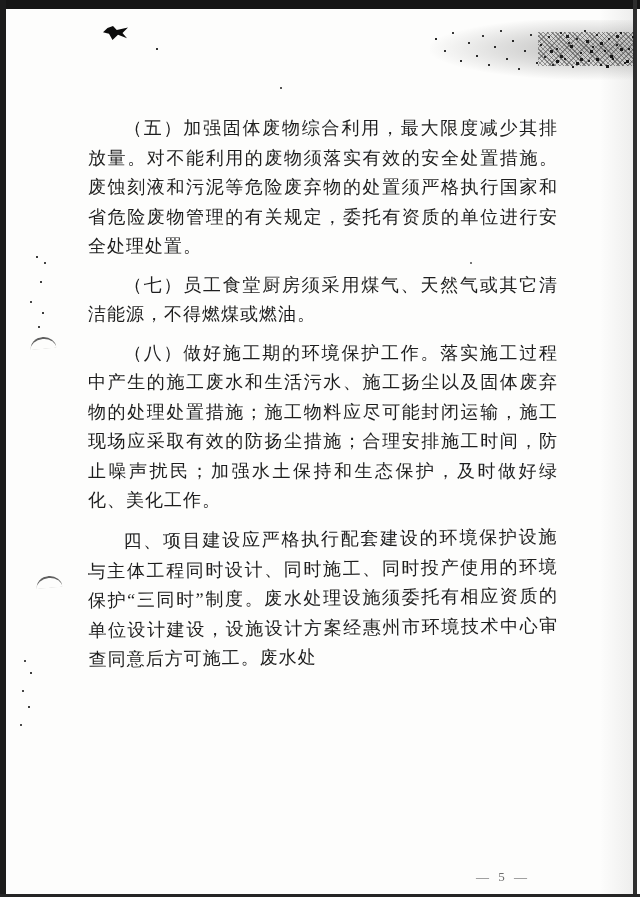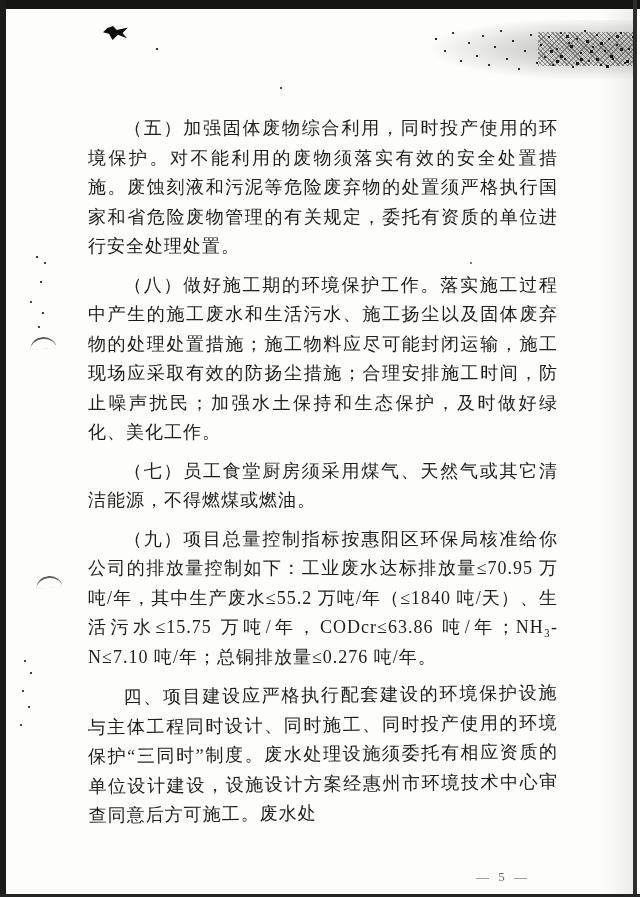--- a/index.html
+++ b/index.html
@@ -100,22 +100,21 @@
   </div>
 
   <div class="speckles">
     <i class="dot d3"></i>
   </div>
 
   <div class="curve c1"></div>
   <div class="curve c2"></div>
 
   <main class="page-text">
-    <p>（五）加强固体废物综合利用，同时投产使用的环境保护。对不能利用的废物须落实有效的安全处置措施。废蚀刻液和污泥等危险废弃物的处置须严格执行国家和省危险废物管理的有关规定，委托有资质的单位进行安全处理处置。</p>
+    <p>（五）加强固体废物综合利用，最大限度减少其排放量。对不能利用的废物须落实有效的安全处置措施。废蚀刻液和污泥等危险废弃物的处置须严格执行国家和省危险废物管理的有关规定，委托有资质的单位进行安全处理处置。</p>
+    <p>（七）员工食堂厨房须采用煤气、天然气或其它清洁能源，不得燃煤或燃油。</p>
     <p>（八）做好施工期的环境保护工作。落实施工过程中产生的施工废水和生活污水、施工扬尘以及固体废弃物的处理处置措施；施工物料应尽可能封闭运输，施工现场应采取有效的防扬尘措施；合理安排施工时间，防止噪声扰民；加强水土保持和生态保护，及时做好绿化、美化工作。</p>
-    <p>（七）员工食堂厨房须采用煤气、天然气或其它清洁能源，不得燃煤或燃油。</p>
-    <p>（九）项目总量控制指标按惠阳区环保局核准给你公司的排放量控制如下：工业废水达标排放量≤70.95 万吨/年，其中生产废水≤55.2 万吨/年（≤1840 吨/天）、生活污水≤15.75 万吨/年，CODcr≤63.86 吨/年；NH₃-N≤7.10 吨/年；总铜排放量≤0.276 吨/年。</p>
     <p class="skewed">四、项目建设应严格执行配套建设的环境保护设施与主体工程同时设计、同时施工、同时投产使用的环境保护“三同时”制度。废水处理设施须委托有相应资质的单位设计建设，设施设计方案经惠州市环境技术中心审查同意后方可施工。废水处</p>
   </main>
 
   <div class="page-number">— 5 —</div>
 
 </div>
 
 </body></html>

